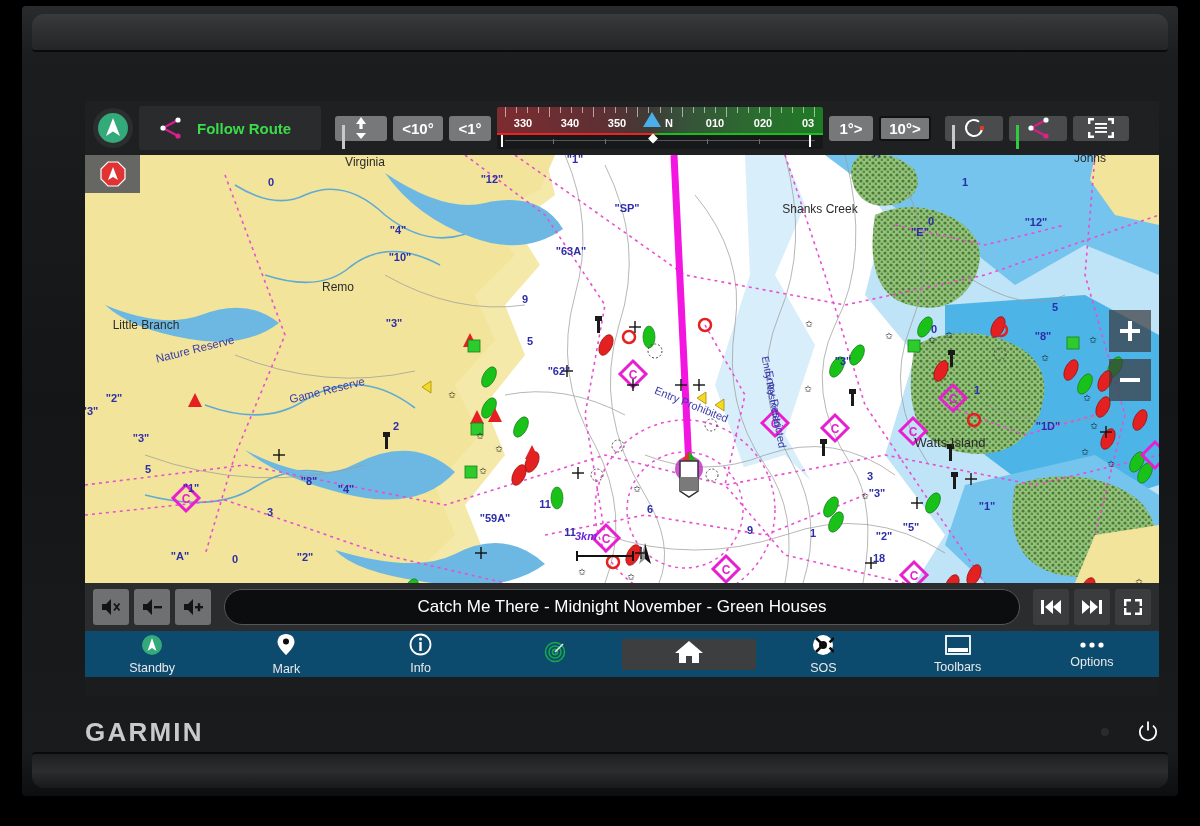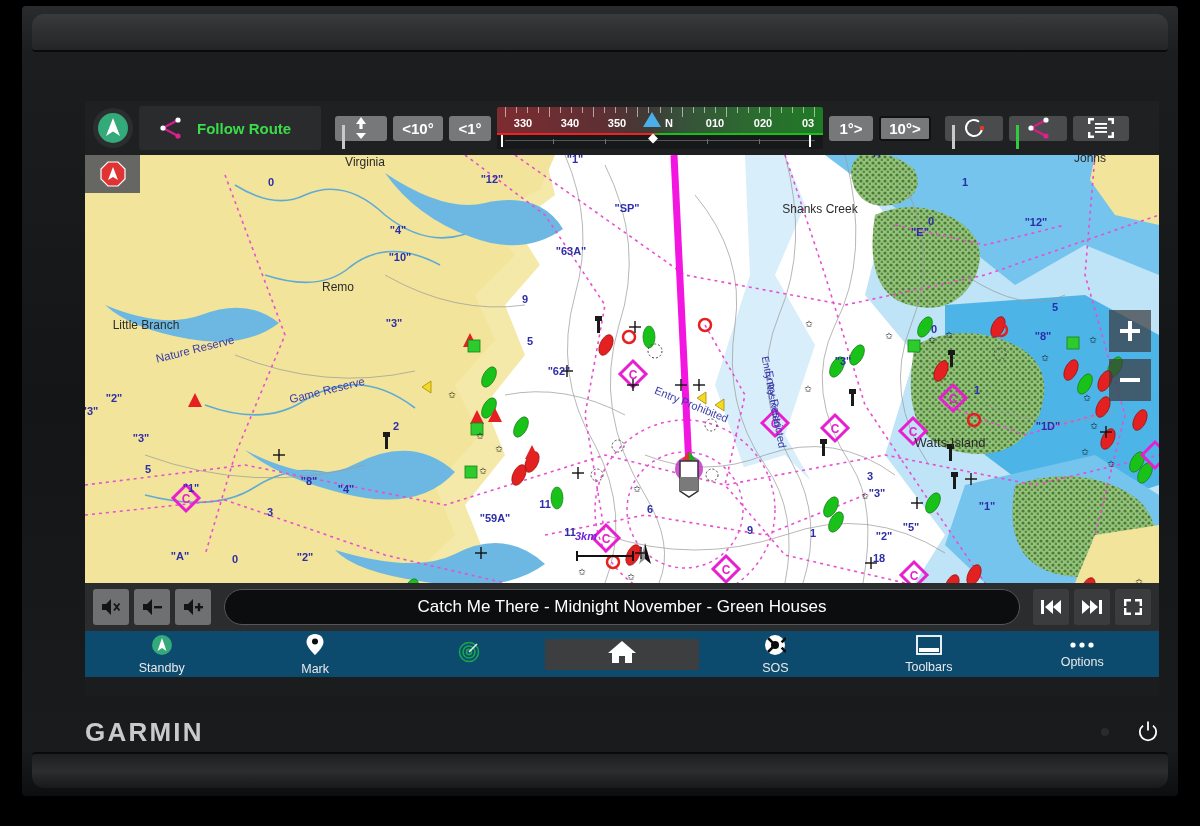--- a/index.html
+++ b/index.html
@@ -855,20 +855,28 @@
       </div>
 
       <div class="nav-item">
         <svg width="20" height="24" viewBox="0 0 20 24">
           <path d="M10 1 C5 1 1.5 4.6 1.5 9 C1.5 14.5 10 22 10 22 C10 22 18.5 14.5 18.5 9 C18.5 4.6 15 1 10 1 Z" fill="#fff"></path>
           <circle cx="10" cy="8.6" r="3" fill="#0b0c0d"></circle>
         </svg>
         <span class="nav-label">Mark</span>
       </div>
 
+      <div class="nav-item">
+        <svg width="23" height="23" viewBox="0 0 23 23">
+          <circle cx="11.5" cy="11.5" r="10" fill="none" stroke="#fff" stroke-width="1.8"></circle>
+          <circle cx="11.5" cy="6" r="1.5" fill="#fff"></circle>
+          <rect x="10.3" y="9" width="2.4" height="9" fill="#fff"></rect>
+        </svg>
+        <span class="nav-label">Info</span>
+      </div>
 
       <div class="nav-item">
         <svg width="22" height="22" viewBox="0 0 22 22">
           <circle cx="11" cy="11" r="9.5" fill="none" stroke="#17a84e" stroke-width="1.6"></circle>
           <circle cx="11" cy="11" r="6" fill="none" stroke="#17a84e" stroke-width="1.6"></circle>
           <circle cx="11" cy="11" r="2.6" fill="none" stroke="#17a84e" stroke-width="1.6"></circle>
           <line x1="11" y1="11" x2="19" y2="3" stroke="#e8e8e8" stroke-width="1.6"></line>
         </svg>
         <span class="nav-label"></span>
       </div>

